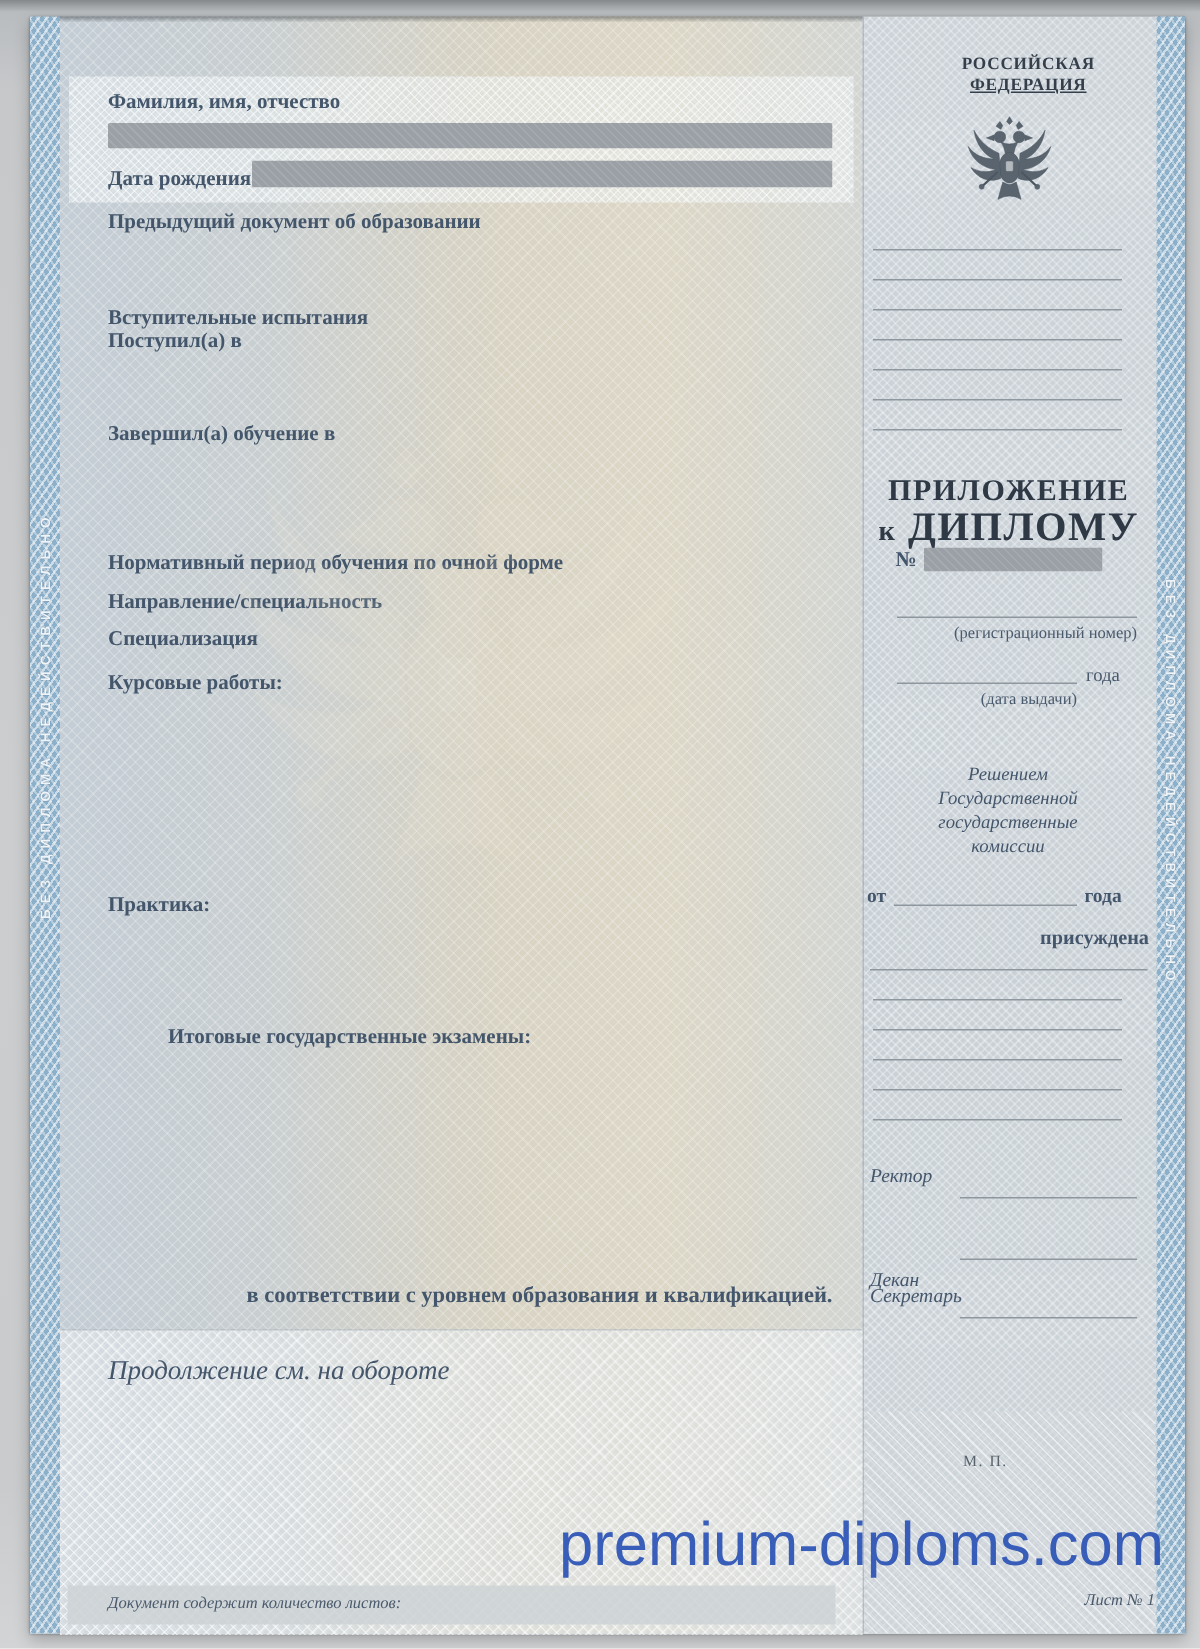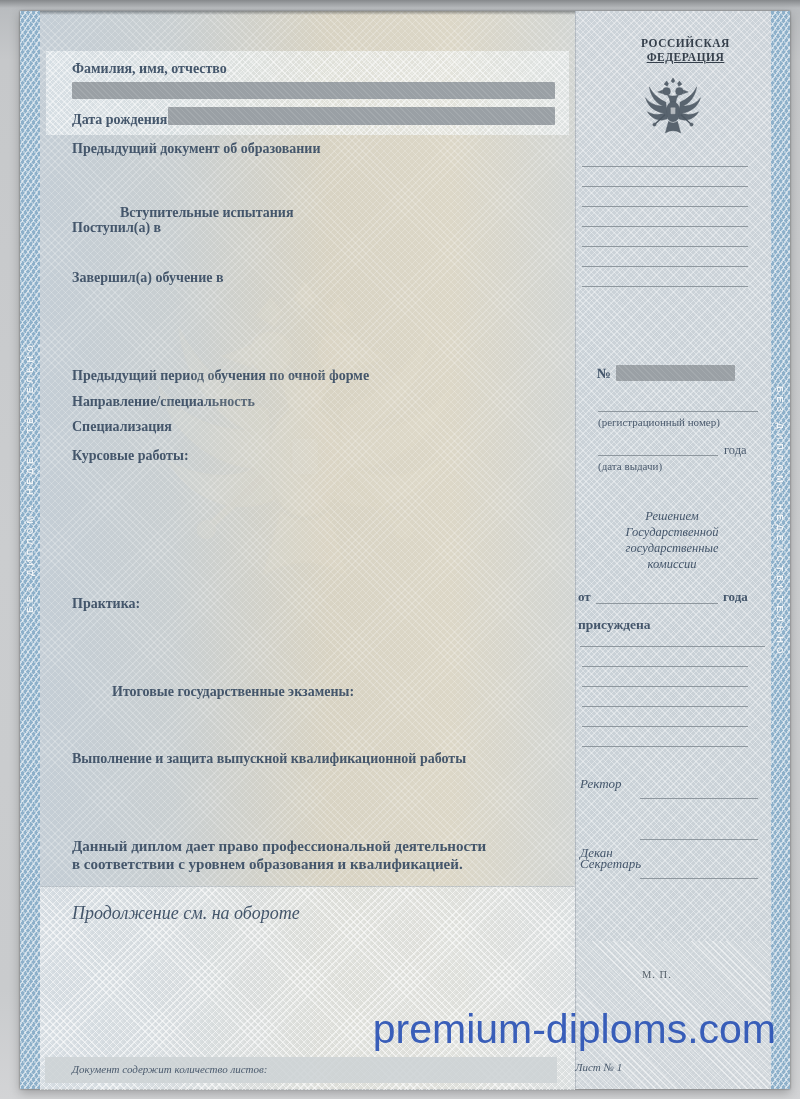--- a/index.html
+++ b/index.html
@@ -51,21 +51,21 @@
     border-left:1px solid rgba(120,130,140,.35);
   }
   
   .lbl{position:absolute;font-size:14px;font-weight:600;color:#44566b;white-space:nowrap;}
   .small-caption{position:absolute;font-size:11px;color:#4a5a6d;}
   .italic{font-style:italic;}
   .bar{position:absolute;background:
       repeating-linear-gradient(45deg, rgba(255,255,255,.10) 0 1px, rgba(0,0,0,0) 1px 4px),
       #9aa0a5;border-radius:1px;}
   .rule{position:absolute;height:0;border-top:1px solid #8e979e;}
-  .center{text-align:left;}
+  .center{text-align:right;}
   
   .top-band{
     position:absolute;left:26px;top:40px;width:523px;height:84px;
     background:
       repeating-linear-gradient(45deg, rgba(255,255,255,.45) 0 1px, rgba(255,255,255,0) 1px 4px),
       repeating-linear-gradient(-45deg, rgba(255,255,255,.45) 0 1px, rgba(255,255,255,0) 1px 4px),
       rgba(236,241,245,.45);
   }
   
   .bottom-strip{
@@ -159,20 +159,22 @@
   <div class="lines-a">
     <div class="rule" style="top:155px;"></div>
     <div class="rule" style="top:175px;"></div>
     <div class="rule" style="top:195px;"></div>
     <div class="rule" style="top:215px;"></div>
     <div class="rule" style="top:235px;"></div>
     <div class="rule" style="top:255px;"></div>
     <div class="rule" style="top:275px;"></div>
   </div>
 
+  <div class="title1">ПРИЛОЖЕНИЕ</div>
+  <div class="title2"><span class="prefix">к</span> <span>ДИПЛОМУ</span></div>
 
   <div class="lbl" style="left:577px;top:355px;font-size:14px;">№</div>
   <div class="bar" style="left:596px;top:354px;width:119px;height:16px;"></div>
 
   <div class="rule" style="left:578px;top:400px;width:160px;"></div>
   <div class="small-caption center" style="left:578px;top:405px;width:160px;">(регистрационный номер)</div>
 
   <div class="rule" style="left:578px;top:444px;width:120px;"></div>
   <div class="small-caption" style="left:704px;top:432px;font-size:12.5px;">года</div>
   <div class="small-caption center" style="left:578px;top:449px;width:120px;">(дата выдачи)</div>
@@ -208,32 +210,30 @@
   <div class="small-caption center italic" style="left:555px;top:1050px;width:195px;">Лист № 1</div>
 
   <div class="top-band"></div>
 
   <div class="lbl" style="left:52px;top:50px;">Фамилия, имя, отчество</div>
   <div class="bar" style="left:52px;top:71px;width:483px;height:17px;"></div>
   <div class="lbl" style="left:52px;top:101px;">Дата рождения</div>
   <div class="bar" style="left:148px;top:96px;width:387px;height:18px;"></div>
 
   <div class="lbl" style="left:52px;top:130px;">Предыдущий документ об образовании</div>
-  <div class="lbl" style="left:52px;top:194px;margin-left:48px;">Вступительные испытания</div>
+  <div class="lbl" style="left:52px;top:194px;">Вступительные испытания</div>
   <div class="lbl" style="left:52px;top:209px;">Поступил(а) в</div>
-  <div class="lbl" style="left:52px;top:259px;">Завершил(а) обучение в</div>
-  <div class="lbl" style="left:52px;top:357px;">Предыдущий период обучения по очной форме</div>
+  <div class="lbl" style="left:52px;top:271px;">Завершил(а) обучение в</div>
+  <div class="lbl" style="left:52px;top:357px;">Нормативный период обучения по очной форме</div>
   <div class="lbl" style="left:52px;top:383px;">Направление/специальность</div>
   <div class="lbl" style="left:52px;top:408px;">Специализация</div>
   <div class="lbl" style="left:52px;top:437px;">Курсовые работы:</div>
   <div class="lbl" style="left:52px;top:585px;">Практика:</div>
   <div class="lbl" style="left:52px;top:673px;margin-left:40px;">Итоговые государственные экзамены:</div>
-  <div class="lbl" style="left:52px;top:740px;">Выполнение и защита выпускной квалификационной работы</div>
-
-  <div class="lbl center" style="left:52px;top:827px;width:483px;font-size:15px;">Данный диплом дает право профессиональной деятельности</div>
+
   <div class="lbl center" style="left:52px;top:845px;width:483px;font-size:15px;">в соответствии с уровнем образования и квалификацией.</div>
 
   <div class="bottom-strip"></div>
   <div class="lbl italic" style="left:52px;top:892px;font-size:18px;font-weight:500;">Продолжение см. на обороте</div>
 
   <div class="footer-bar"></div>
   <div class="small-caption italic" style="left:52px;top:1052px;">Документ содержит количество листов:</div>
 
   <div class="watermark">premium-diploms.com</div>
 </div>

